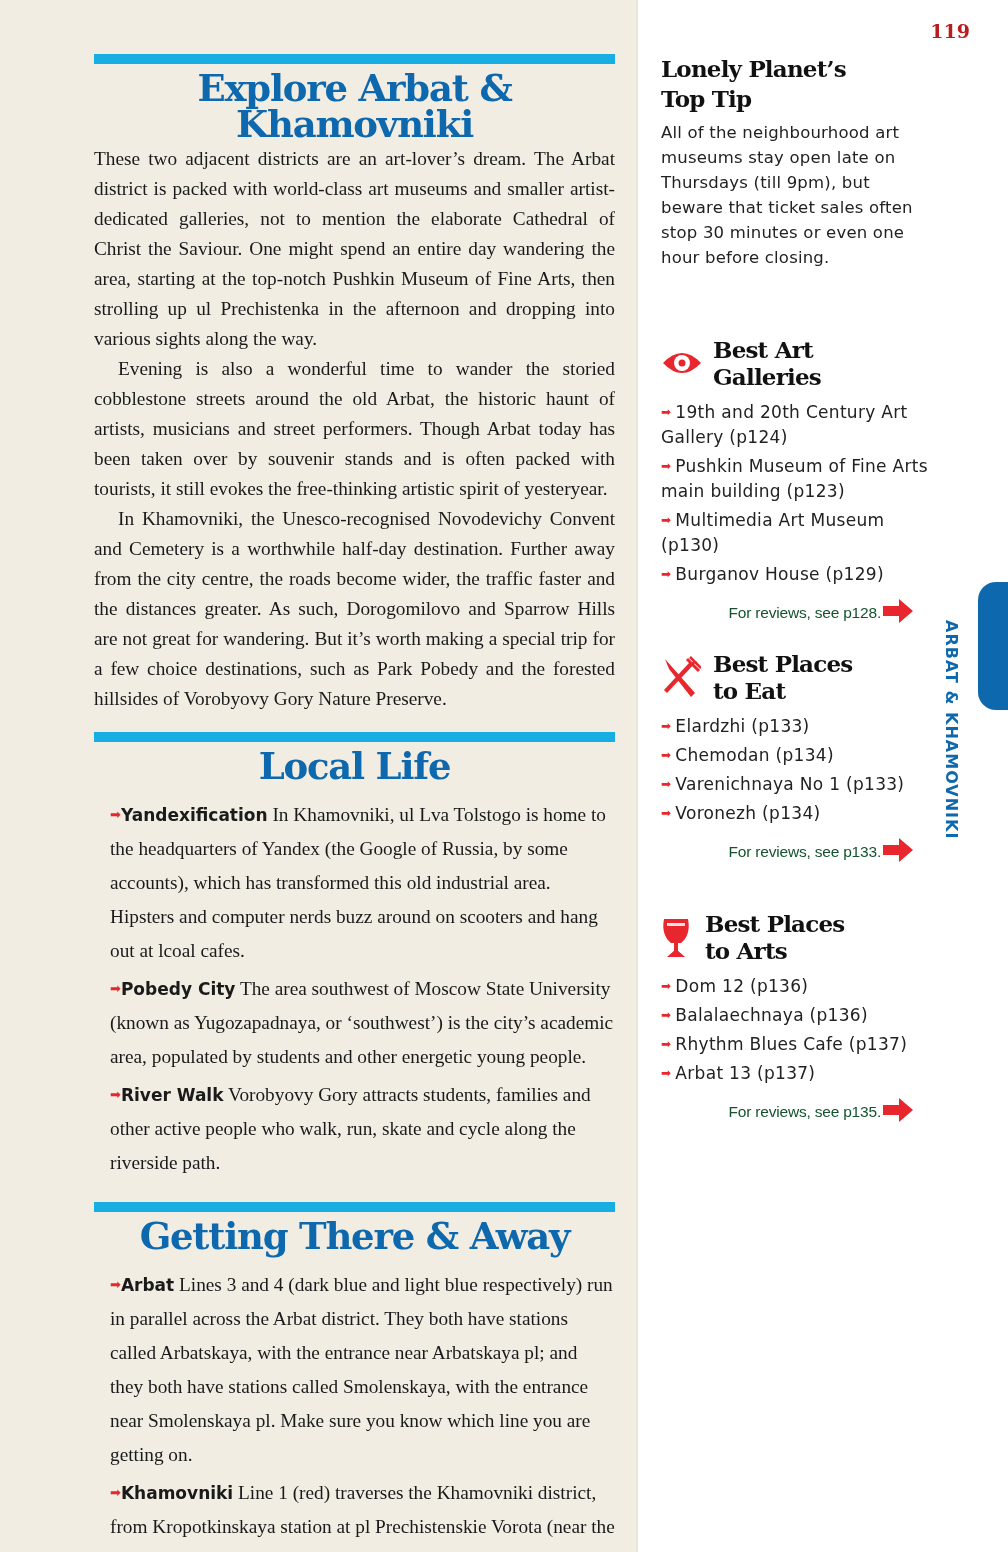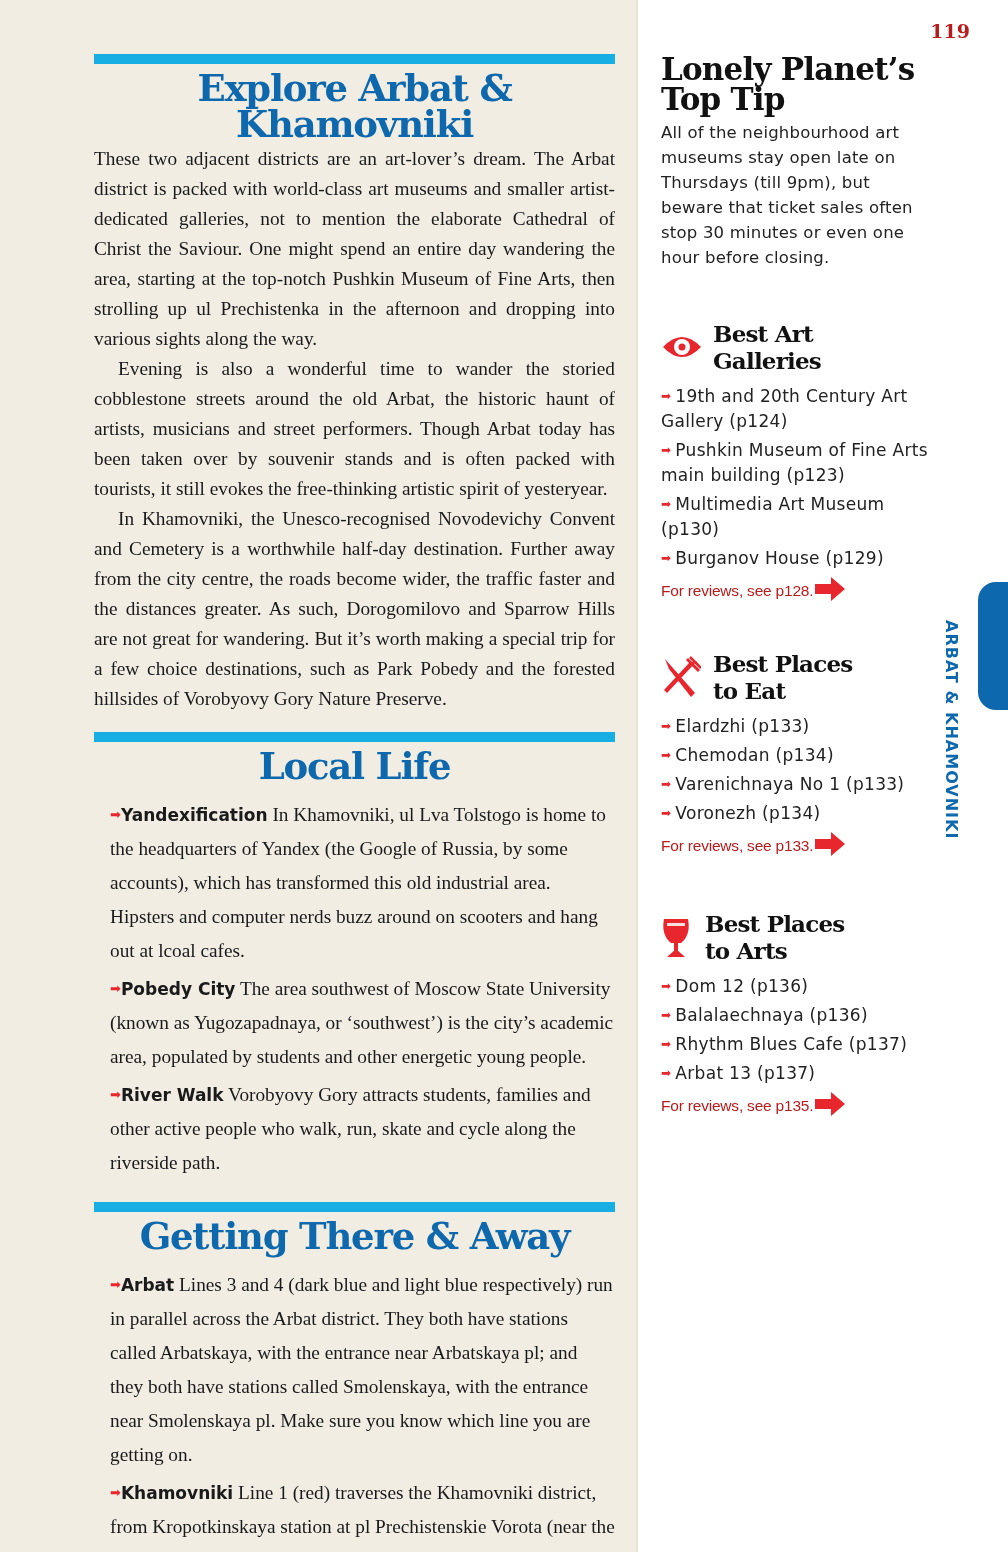--- a/index.html
+++ b/index.html
@@ -40,44 +40,44 @@
   .section { margin-bottom: 18px; }
 
   .page-number {
     position: absolute; right: 38px; top: 20px;
     font-family: "DejaVu Serif", serif; font-weight: bold; font-size: 19px; color: #b91c1c;
   }
   .col-right {
     position: absolute; left: 661px; top: 54px; width: 270px;
   }
   .tip-title {
-    font-family: "DejaVu Serif", serif; font-weight: bold; font-size: 31px;
+    font-family: "DejaVu Serif", serif; font-weight: bold; font-size: 23px;
     line-height: 30px; letter-spacing: -0.8px; margin: 0 0 6px 0; color: #111;
   }
   .tip-text {
     font-family: "DejaVu Sans", sans-serif; font-size: 16.5px; line-height: 25px;
     color: #222; margin: 0; letter-spacing: 0.2px;
   }
   .best-block { position: absolute; left: 661px; width: 270px; }
   .best-head { display: flex; align-items: center; margin-bottom: 10px; }
   .best-icon { width: 44px; height: 50px; display: flex; align-items: center; justify-content: flex-start; flex: 0 0 auto; }
   .best-title {
     font-family: "DejaVu Serif", serif; font-weight: bold; font-size: 23px;
     line-height: 27px; letter-spacing: -0.8px; color: #111; margin-left: 8px;
   }
   .best-list { list-style: none; margin: 0; padding: 0; }
   .best-list li {
     font-family: "DejaVu Sans", sans-serif; font-size: 17px; line-height: 25px;
     color: #222; margin-bottom: 4px; letter-spacing: 0.3px;
   }
   .best-list li .arrow { color: #e8262d; font-size: 12px; vertical-align: 2px; margin-right: 4px; }
   .reviews {
-    font-family: "Liberation Sans", sans-serif; font-size: 15.5px; color: #b91c1c;
-    display: flex; align-items: center; justify-content: flex-start; width: 252px;
-    margin-top: 6px; letter-spacing: -0.2px;
+    font-family: "Liberation Sans", sans-serif; font-size: 15.5px; color: #14532d;
+    display: flex; align-items: center; justify-content: flex-end; width: 252px;
+    margin-top: 12px; letter-spacing: -0.2px;
   }
   .reviews .big-arrow { margin-left: 2px; }
 
   .side-tab {
     position: absolute; left: 978px; top: 582px; width: 30px; height: 128px;
     background: #0e68ad; border-radius: 18px 0 0 18px;
   }
   .side-label {
     position: absolute; left: 942px; top: 620px;
     writing-mode: vertical-rl;
@@ -129,21 +129,21 @@
 </div>
 
 <div class="col-right">
   <div class="tip-title">
     <div>Lonely Planet’s</div>
     <div>Top Tip</div>
   </div>
   <p class="tip-text">All of the neighbourhood art museums stay open late on Thursdays (till 9pm), but beware that ticket sales often stop 30 minutes or even one hour before closing.</p>
 </div>
 
-<div class="best-block" style="top:320px;">
+<div class="best-block" style="top:336px;">
   <div class="best-head">
     <span class="best-icon">
       <svg width="42" height="30" viewBox="0 0 42 30">
         <path d="M2 15 Q21 -5 40 15 Q21 35 2 15 Z" fill="#e8262d"></path>
         <circle cx="21" cy="15" r="8" fill="#ffffff"></circle>
         <circle cx="21" cy="15" r="3.5" fill="#e8262d"></circle>
       </svg>
     </span>
     <div class="best-title">
       <div>Best Art</div>

